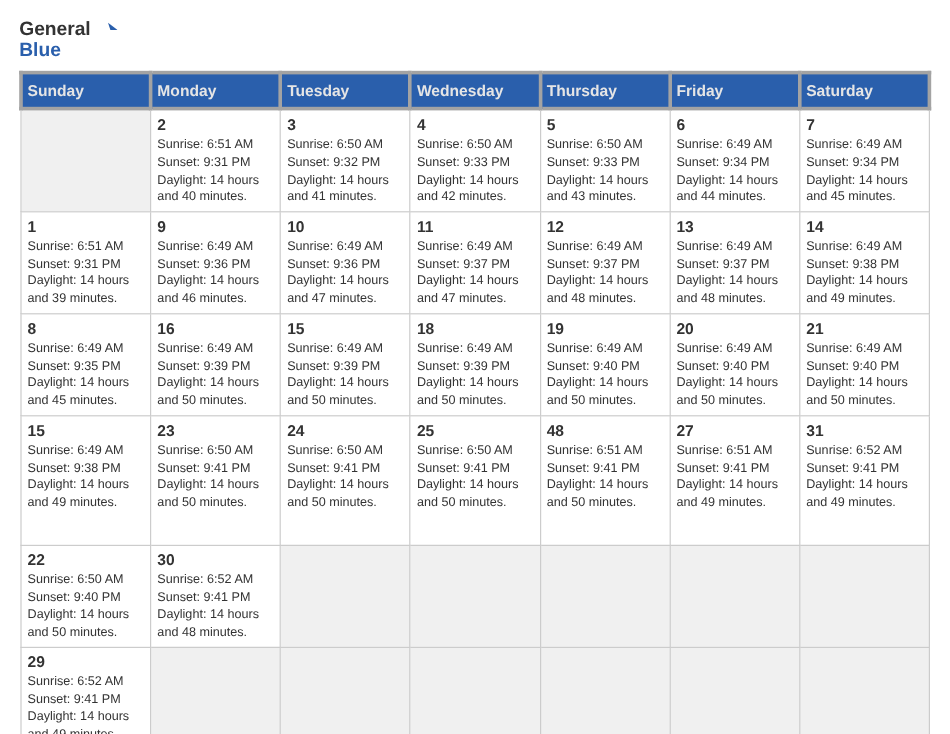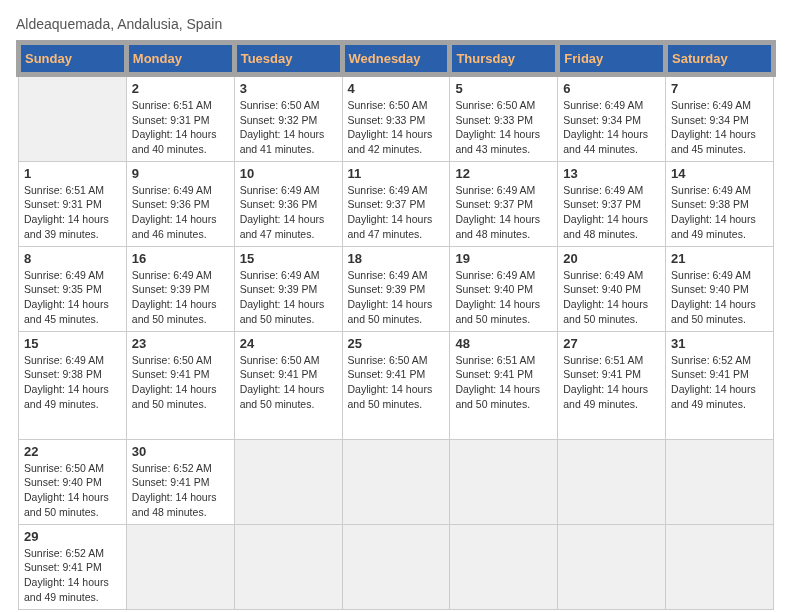--- a/index.html
+++ b/index.html
@@ -33,26 +33,26 @@
       font-size: 14px;
       color: #555;
     }
     .calendar {
       width: 100%;
       border-collapse: collapse;
       border: 1px solid #ccc;
     }
     .calendar th {
       background-color: #2a5fac;
-      color: #fdba74;
+      color: #e5e5e5;
       font-size: 13px;
       font-weight: bold;
       padding: 6px 4px;
       text-align: left;
-      border: 5px solid #a3a3a3;
+      border: 3px solid #a3a3a3;
     }
     .calendar td {
       border: 1px solid #ccc;
       vertical-align: top;
       padding: 4px 5px;
       font-size: 10.5px;
       color: #333;
       width: 108px;
       min-height: 80px;
       background: #fff;
@@ -69,22 +69,31 @@
     .day-info {
       font-size: 10.5px;
       line-height: 1.4;
       color: #333;
     }
   </style>
 </head>
 <body>
 
 <div class="header-area">
+  <div class="logo">
+  <div style="line-height:1.1">
+    <span style="font-size:16px;font-weight:bold;color:#333;">General</span>
+    <svg width="16" height="16" viewBox="0 0 16 16" style="vertical-align:middle;margin-left:2px;">
+      <polygon points="8,2 16,8 10,8" fill="#2a5fac"></polygon>
+    </svg>
+    <br>
+    <span style="font-size:16px;font-weight:bold;color:#2a5fac;">Blue</span>
+  </div>
+</div>
   <div class="title-area">
-    <div class="calendar-subtitle">Aldeaquemada, Andalusia, Spain</div>
   </div>
 </div>
 
 <table class="calendar">
   <thead>
     <tr>
       <th>Sunday</th>
       <th>Monday</th>
       <th>Tuesday</th>
       <th>Wednesday</th>

